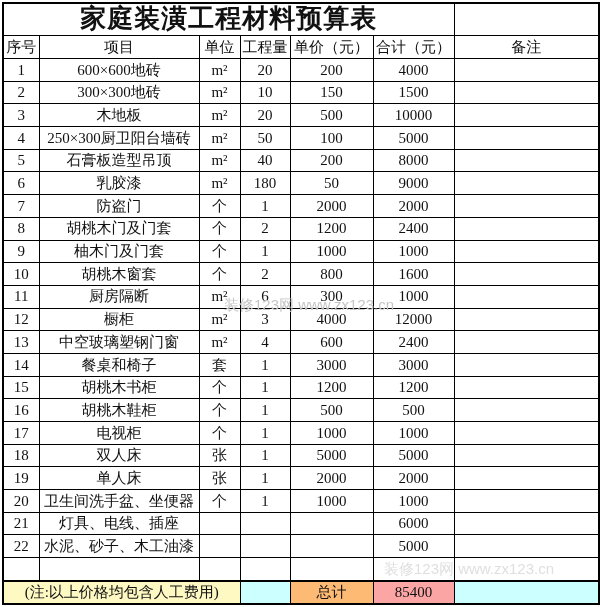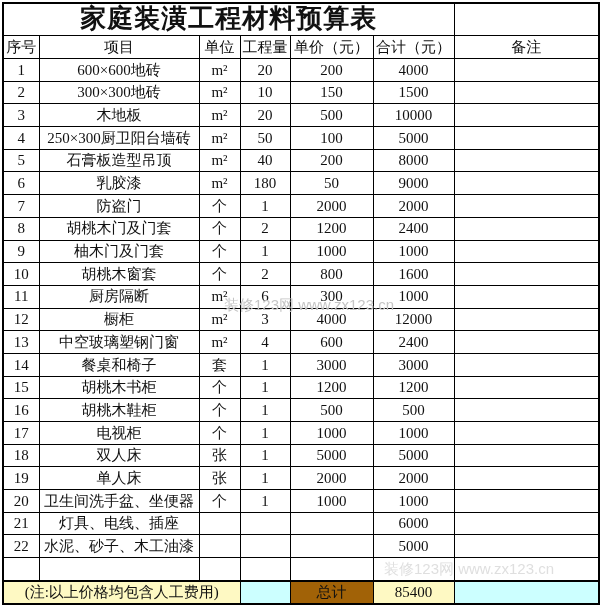--- a/index.html
+++ b/index.html
@@ -299,21 +299,21 @@
         <td></td>
         <td></td>
         <td></td>
         <td></td>
       </tr>
     </tbody>
   <tbody>
     <tr class="footer-row">
       <td colspan="3" style="background: #fef9c3;">(注:以上价格均包含人工费用)</td>
       <td style="background: rgb(204, 255, 255);"></td>
-      <td style="background: #a16207;">总计</td>
-      <td style="background: #fef9c3;">85400</td>
+      <td style="background: #fdba74;">总计</td>
+      <td style="background: #fca5a5;">85400</td>
       <td style="background: rgb(204, 255, 255);"></td>
     </tr>
   </tbody>
 </table>
 
 <div class="wm wm1" style="color: rgb(197, 197, 197);">装修123网 www.zx123.cn</div>
 <div class="wm wm2" style="color: rgb(197, 197, 197);">装修123网 www.zx123.cn</div>
 
 </body></html>

